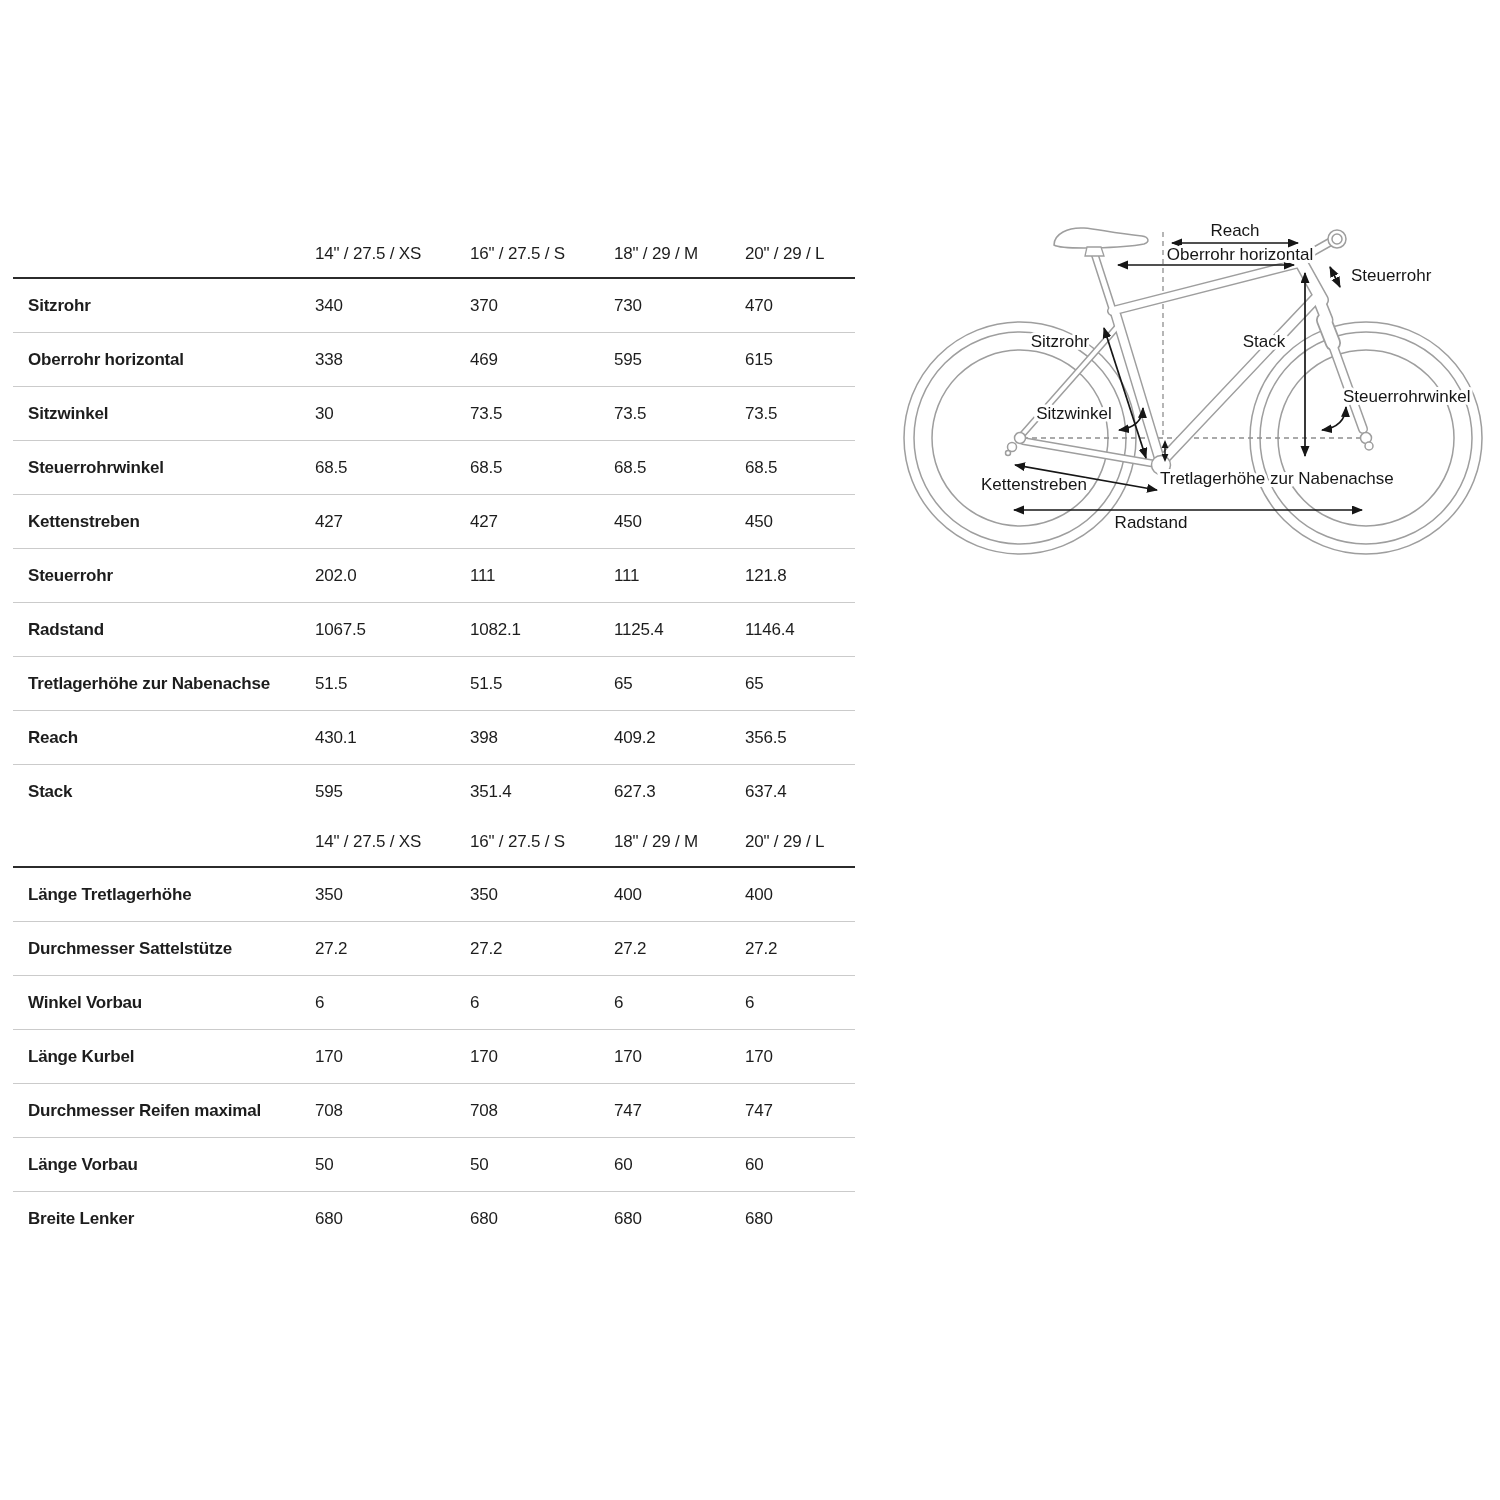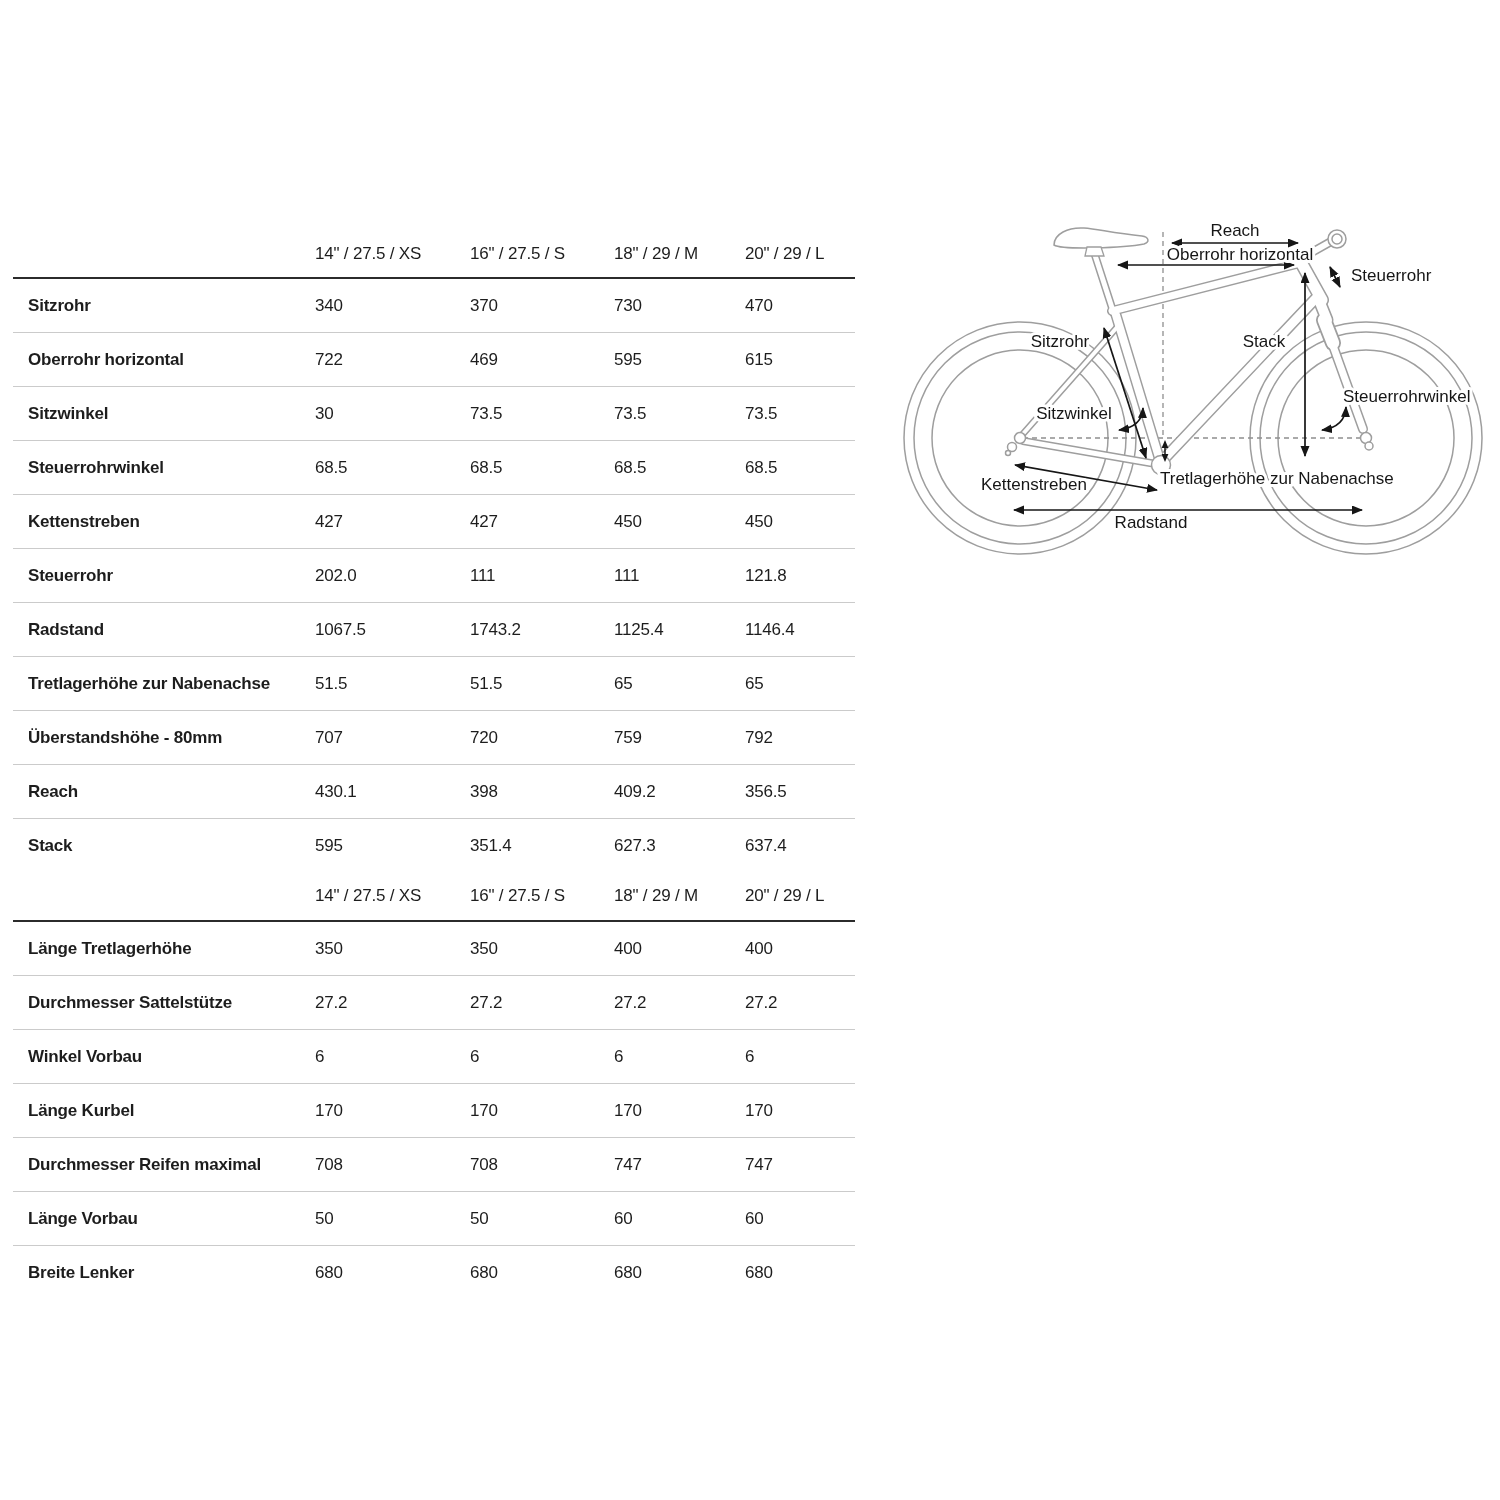--- a/index.html
+++ b/index.html
@@ -43,21 +43,21 @@
 
   <div class="tr body">
     <div class="td label">Sitzrohr</div>
     <div class="td">340</div>
     <div class="td">370</div>
     <div class="td">730</div>
     <div class="td">470</div>
   </div>
   <div class="tr body">
     <div class="td label">Oberrohr horizontal</div>
-    <div class="td">722</div>
+    <div class="td">338</div>
     <div class="td">469</div>
     <div class="td">595</div>
     <div class="td">615</div>
   </div>
   <div class="tr body">
     <div class="td label">Sitzwinkel</div>
     <div class="td">30</div>
     <div class="td">73.5</div>
     <div class="td">73.5</div>
     <div class="td">73.5</div>
@@ -79,37 +79,30 @@
   <div class="tr body">
     <div class="td label">Steuerrohr</div>
     <div class="td">202.0</div>
     <div class="td">111</div>
     <div class="td">111</div>
     <div class="td">121.8</div>
   </div>
   <div class="tr body">
     <div class="td label">Radstand</div>
     <div class="td">1067.5</div>
-    <div class="td">1743.2</div>
+    <div class="td">1082.1</div>
     <div class="td">1125.4</div>
     <div class="td">1146.4</div>
   </div>
   <div class="tr body">
     <div class="td label">Tretlagerhöhe zur Nabenachse</div>
     <div class="td">51.5</div>
     <div class="td">51.5</div>
     <div class="td">65</div>
     <div class="td">65</div>
-  </div>
-  <div class="tr body">
-    <div class="td label">Überstandshöhe - 80mm</div>
-    <div class="td">707</div>
-    <div class="td">720</div>
-    <div class="td">759</div>
-    <div class="td">792</div>
   </div>
   <div class="tr body">
     <div class="td label">Reach</div>
     <div class="td">430.1</div>
     <div class="td">398</div>
     <div class="td">409.2</div>
     <div class="td">356.5</div>
   </div>
   <div class="tr body nb">
     <div class="td label">Stack</div>

